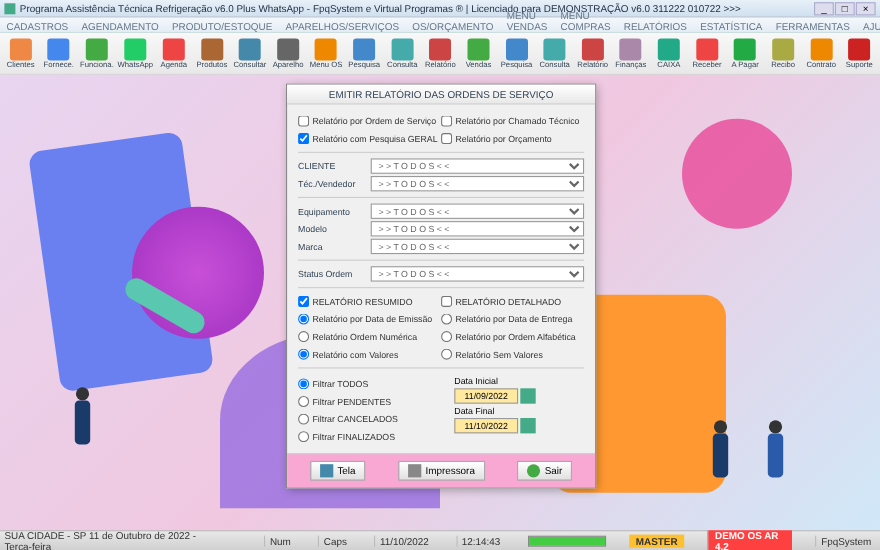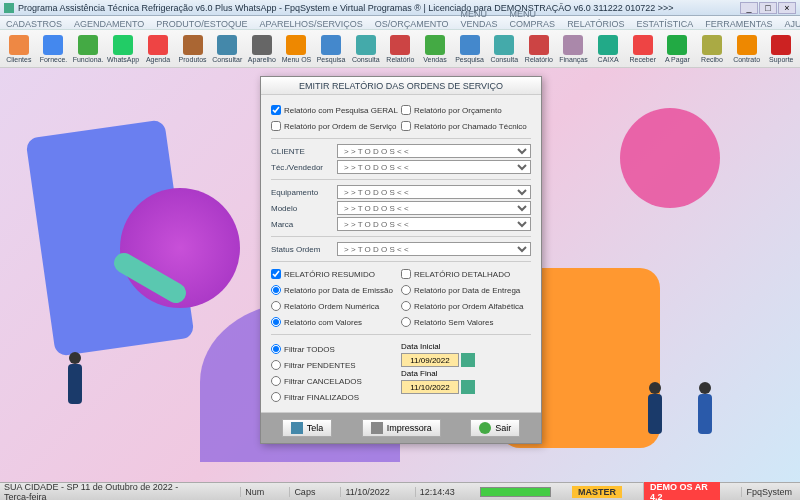--- a/index.html
+++ b/index.html
@@ -34,25 +34,25 @@
 .dlg-body { padding: 6px 10px; }
 .row { display: flex; align-items: center; margin: 2px 0; min-height: 14px; }
 .row label { font-size: 8px; color: #333; }
 .row input[type=checkbox], .row input[type=radio] { margin-right: 3px; width: 10px; height: 10px; }
 .row .half { width: 50%; display: flex; align-items: center; }
 .lbl { width: 66px; text-align: left; font-size: 8px; color: #345; padding-right: 4px; }
 .sel { flex: 1; height: 14px; border: 1px solid #999; background: #fff; font-size: 8px; padding: 0 2px; color: #666; }
 .sep { height: 1px; background: #ccc; margin: 5px 0; }
 .filters { display: flex; }
 .filters .fcol { width: 50%; }
-.date-row { display: flex; align-items: center; margin: 2px 0; }
+.date-row { display: flex; align-items: center; margin: 2px 12px; }
 .date-lbl { font-size: 8px; width: 50px; }
 .date-in { width: 58px; height: 14px; border: 1px solid #999; background: #ffe8a0; font-size: 8px; text-align: center; }
 .date-btn { width: 14px; height: 14px; background: #4a8; margin-left: 2px; cursor: pointer; }
-.dlg-foot { display: flex; justify-content: space-around; padding: 6px; border-top: 1px solid #ccc; background: #a3a3a3; }
+.dlg-foot { display: flex; justify-content: space-around; padding: 6px; border-top: 1px solid #ccc; background: #f9a8d4; }
 .dbtn { display: flex; align-items: center; gap: 4px; padding: 2px 8px; border: 1px solid #aaa; background: linear-gradient(#fff,#e0e0e0); cursor: pointer; font-size: 8px; }
 .dbtn .di { width: 12px; height: 12px; }
 .statusbar { height: 18px; background: linear-gradient(#e8e8e8,#d0d0d0); display: flex; align-items: center; padding: 0 4px; gap: 21px; border-top: 1px solid #aaa; font-size: 8px; color: #333; }
 .statusbar .sb { padding: 0 4px; border-left: 1px solid #bbb; }
 .statusbar .prog { width: 80px; height: 10px; background: linear-gradient(90deg,#4c4,#4c4); border: 1px solid #888; }
 .statusbar .master { background: #ffc030; padding: 1px 6px; font-weight: bold; }
 .statusbar .demo { background: #ff4040; color: #fff; padding: 1px 6px; font-weight: bold; }
 </style>
 </head>
 <body>
@@ -183,36 +183,36 @@
   <div class="wrench"></div>
   <div class="person p1"></div>
   <div class="person p2"></div>
   <div class="person p3"></div>
 
   <div class="dialog">
     <div class="dlg-title">EMITIR RELATÓRIO DAS ORDENS DE SERVIÇO</div>
     <div class="dlg-body">
       <div class="row">
         <div class="half">
+            <input type="checkbox" style="">
+            <label>Relatório por Ordem de Serviço</label>
+          </div>
+        <div class="half">
+            <input type="checkbox" style="">
+            <label>Relatório por Chamado Técnico</label>
+          </div>
+      </div>
+      <div class="row">
+        <div class="half">
             <input type="checkbox" checked="" style="">
             <label>Relatório com Pesquisa GERAL</label>
           </div>
         <div class="half">
             <input type="checkbox" style="">
             <label>Relatório por Orçamento</label>
-          </div>
-      </div>
-      <div class="row">
-        <div class="half">
-            <input type="checkbox" style="">
-            <label>Relatório por Ordem de Serviço</label>
-          </div>
-        <div class="half">
-            <input type="checkbox" style="">
-            <label>Relatório por Chamado Técnico</label>
           </div>
       </div>
       <div class="sep"></div>
       <div class="row">
           <span class="lbl">CLIENTE</span>
           <select class="sel"><option>&gt; &gt; T O D O S &lt; &lt;</option></select>
         </div>
       <div class="row">
           <span class="lbl">Téc./Vendedor</span>
           <select class="sel"><option>&gt; &gt; T O D O S &lt; &lt;</option></select>

